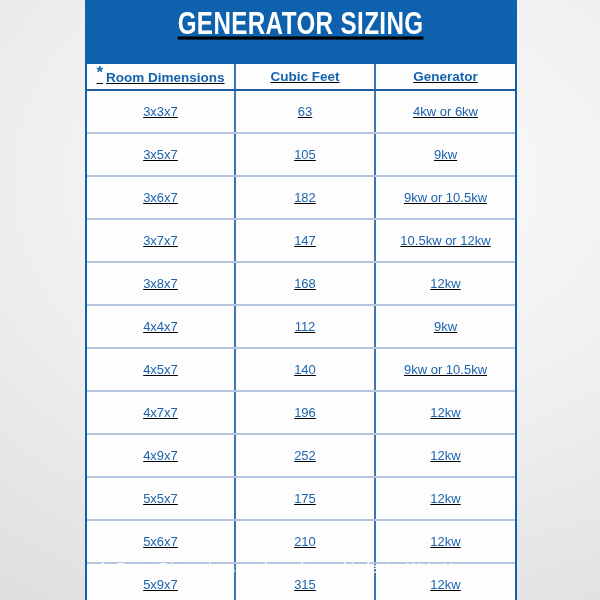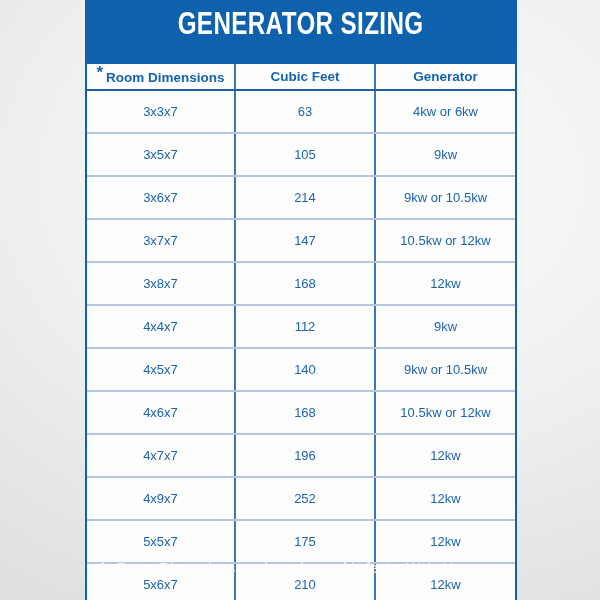--- a/index.html
+++ b/index.html
@@ -17,20 +17,21 @@
     height: 600px;
     background: radial-gradient(ellipse 120% 90% at 62% 30%, #fbfbfb 0%, #f0f0f0 45%, #dcdcdc 100%);
   }
   .panel {
     position: absolute;
     left: 85px;
     top: 0;
     width: 432px;
     height: 600px;
     background: var(--panel-blue, #0d61ad);
+    text-decoration: underline;
   }
   .title-band {
     height: 48px;
     display: flex;
     align-items: center;
     justify-content: center;
   }
   .title-band .title-text {
     color: var(--title-text, #ffffff);
     font-weight: bold;
@@ -135,21 +136,21 @@
             <td>63</td>
             <td>4kw or 6kw</td>
           </tr>
           <tr>
             <td>3x5x7</td>
             <td>105</td>
             <td>9kw</td>
           </tr>
           <tr>
             <td>3x6x7</td>
-            <td>214</td>
+            <td>182</td>
             <td>9kw or 10.5kw</td>
           </tr>
           <tr>
             <td>3x7x7</td>
             <td>147</td>
             <td>10.5kw or 12kw</td>
           </tr>
           <tr>
             <td>3x8x7</td>
             <td>168</td>
@@ -157,25 +158,20 @@
           </tr>
           <tr>
             <td>4x4x7</td>
             <td>112</td>
             <td>9kw</td>
           </tr>
           <tr>
             <td>4x5x7</td>
             <td>140</td>
             <td>9kw or 10.5kw</td>
-          </tr>
-          <tr>
-            <td>4x6x7</td>
-            <td>168</td>
-            <td>10.5kw or 12kw</td>
           </tr>
           <tr>
             <td>4x7x7</td>
             <td>196</td>
             <td>12kw</td>
           </tr>
           <tr>
             <td>4x9x7</td>
             <td>252</td>
             <td>12kw</td>

